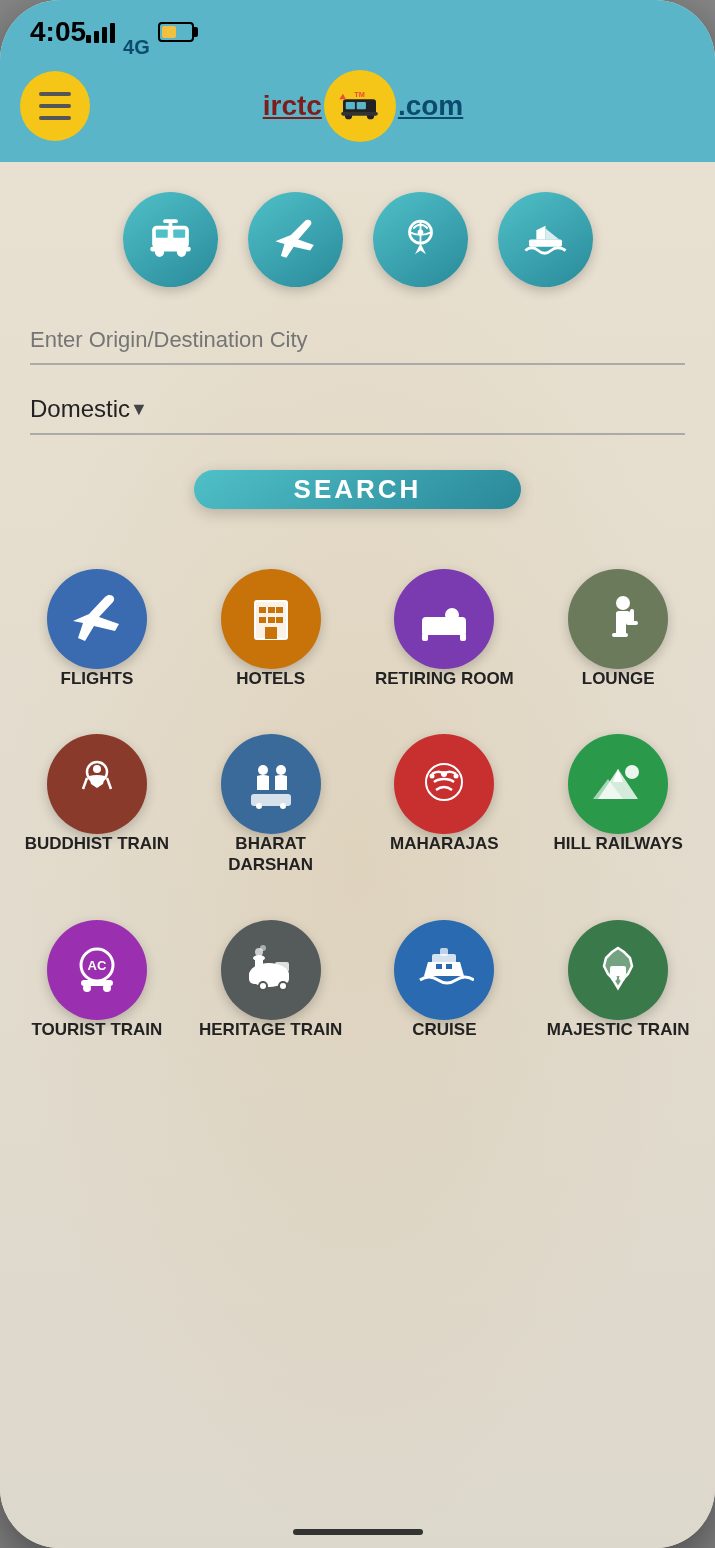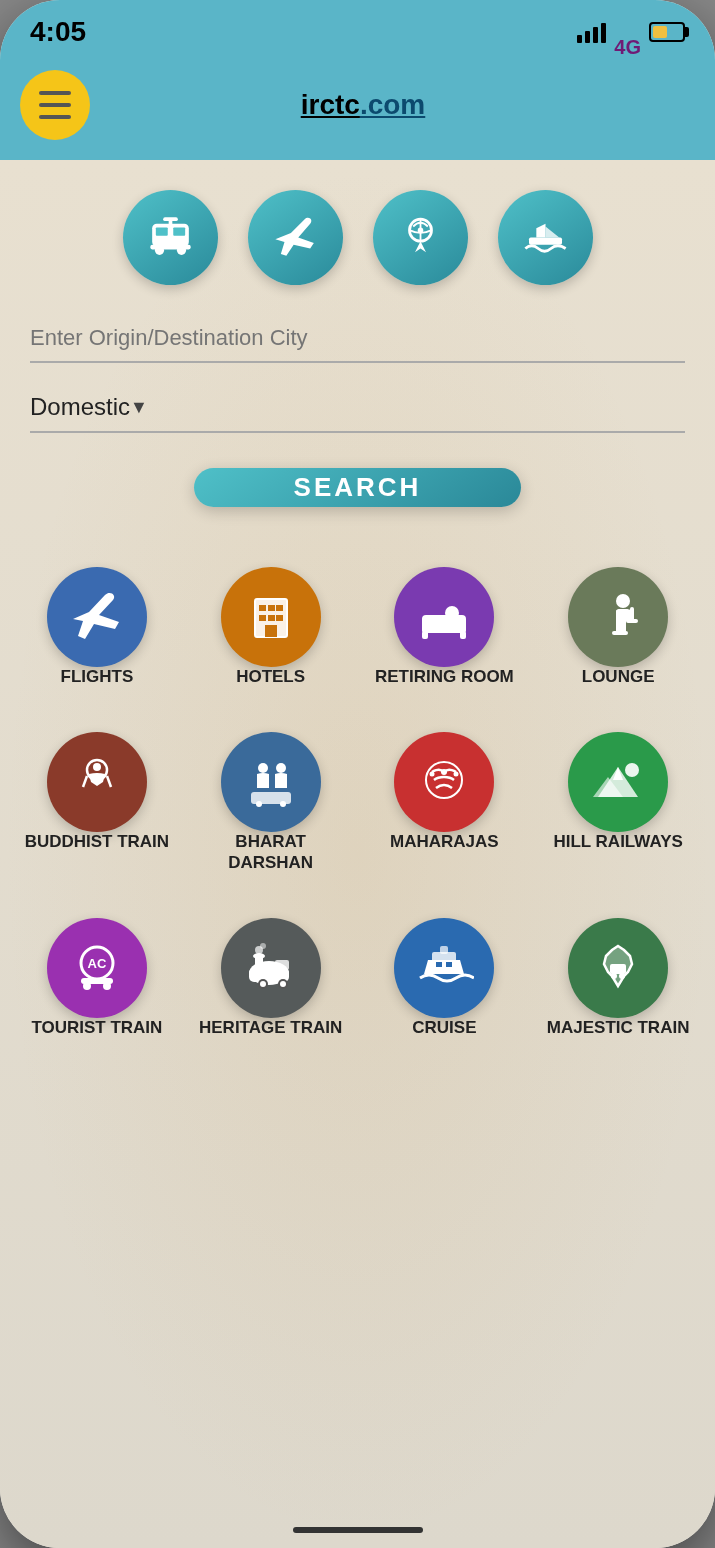--- a/index.html
+++ b/index.html
@@ -20,25 +20,23 @@
       border-radius: 60px;
       overflow: hidden;
       position: relative;
       box-shadow: 0 20px 60px rgba(0,0,0,0.5);
     }
 
     
     .status-bar {
       background: #5ab5c8;
       display: flex;
-      justify-content: space-between;
       align-items: center;
       padding: 12px 30px 8px;
       height: 60px;
-      gap: 22px;
     }
 
     .status-time {
       font-size: 28px;
       font-weight: 600;
       color: #000;
     }
 
     .status-icons {
       display: flex;
@@ -55,21 +53,21 @@
 
     .signal-bar {
       background: #000;
       width: 5px;
       border-radius: 1px;
     }
 
     .signal-text {
       font-size: 20px;
       font-weight: 600;
-      color: #701a75;
+      color: #0c4a6e;
       margin-top: 31px;
     }
 
     .battery-icon {
       width: 36px;
       height: 20px;
       border: 2px solid #000;
       border-radius: 4px;
       position: relative;
       display: flex;
@@ -129,21 +127,21 @@
       display: flex;
       align-items: center;
       gap: 0;
       flex: 1;
       justify-content: center;
     }
 
     .logo-text-left {
       font-size: 28px;
       font-weight: bold;
-      color: #000000;
+      color: #7f1d1d;
       text-decoration: underline;
       margin-left: 11px;
     }
 
     .logo-circle {
       width: 72px;
       height: 72px;
       background: #f5c518;
       border-radius: 50%;
       display: flex;
@@ -368,20 +366,34 @@
   </div>
 
   <div class="header">
     <div class="menu-btn">
       <div class="menu-line"></div>
       <div class="menu-line"></div>
       <div class="menu-line"></div>
     </div>
     <div class="logo-area">
       <span class="logo-text-left">irctc</span>
+      <div class="logo-circle">
+        <svg viewBox="0 0 60 60" xmlns="http://www.w3.org/2000/svg">
+
+          <circle cx="30" cy="30" r="28" fill="#f5c518"></circle>
+          <rect x="12" y="22" width="36" height="16" rx="3" fill="#222"></rect>
+          <rect x="15" y="25" width="10" height="8" rx="1" fill="#5ab5c8"></rect>
+          <rect x="27" y="25" width="10" height="8" rx="1" fill="#5ab5c8"></rect>
+          <circle cx="18" cy="40" r="4" fill="#222"></circle>
+          <circle cx="42" cy="40" r="4" fill="#222"></circle>
+          <rect x="10" y="36" width="40" height="4" rx="2" fill="#333"></rect>
+          <polygon points="8,22 15,22 12,16" fill="#e74c3c"></polygon>
+          <text x="30" y="20" text-anchor="middle" font-size="8" fill="#e74c3c" font-weight="bold">TM</text>
+        </svg>
+      </div>
       <span class="logo-text-right">.com</span>
     </div>
     <div class="header-right"></div>
   </div>
 
   <div class="main-content">
     <div class="bg-monument"></div>
 
     <div class="transport-row">
       <div class="transport-btn">

